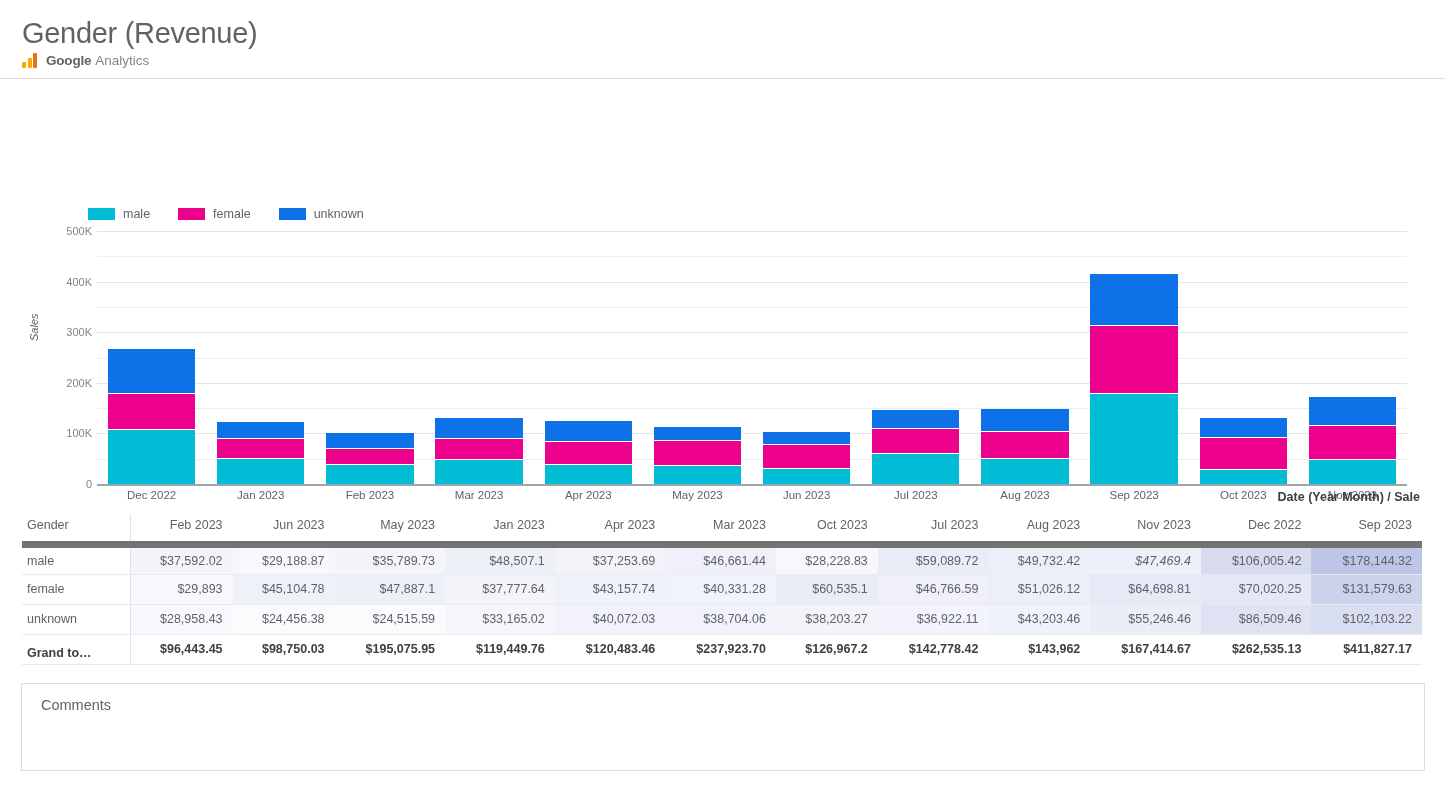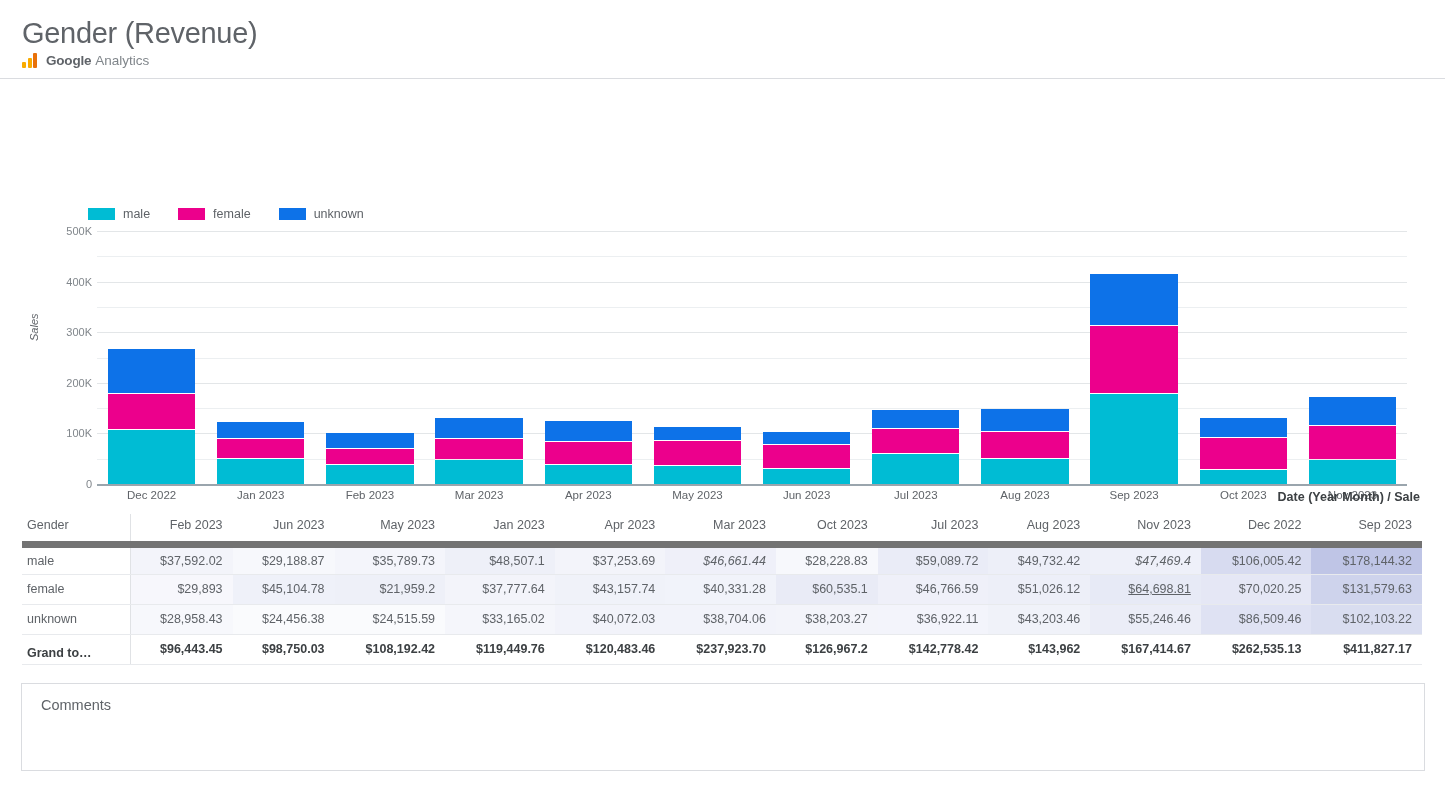--- a/index.html
+++ b/index.html
@@ -317,40 +317,40 @@
         </tr>
     </thead>
     <tbody>
         <tr>
           <td class="col-gender">male</td>
           <td style="background: rgba(159, 168, 218, 0.125);">$37,592.02</td>
           <td style="background: rgba(159, 168, 218, 0.082);">$29,188.87</td>
           <td style="background: rgba(159, 168, 218, 0.118);">$35,789.73</td>
           <td style="background: rgba(159, 168, 218, 0.176);">$48,507.1</td>
           <td style="background: rgba(159, 168, 218, 0.125);">$37,253.69</td>
-          <td style="background: rgba(159, 168, 218, 0.17); font-style: italic;">$46,661.44</td>
+          <td style="background: rgba(159, 168, 218, 0.17);">$46,661.44</td>
           <td style="background: rgba(159, 168, 218, 0.08);">$28,228.83</td>
           <td style="background: rgba(159, 168, 218, 0.224);">$59,089.72</td>
           <td style="background: rgba(159, 168, 218, 0.184);">$49,732.42</td>
           <td style="background: rgba(159, 168, 218, 0.173); font-style: italic;">$47,469.4</td>
           <td style="background: rgba(159, 168, 218, 0.41); margin-left: 48px;">$106,005.42</td>
           <td style="background: rgba(159, 168, 218, 0.67);">$178,144.32</td>
         </tr>
         <tr>
           <td class="col-gender">female</td>
           <td style="background: rgba(159, 168, 218, 0.086);">$29,893</td>
           <td style="background: rgba(159, 168, 218, 0.165);">$45,104.78</td>
-          <td style="background: rgba(159, 168, 218, 0.176);">$21,959.2</td>
+          <td style="background: rgba(159, 168, 218, 0.176);">$47,887.1</td>
           <td style="background: rgba(159, 168, 218, 0.13);">$37,777.64</td>
           <td style="background: rgba(159, 168, 218, 0.153);">$43,157.74</td>
           <td style="background: rgba(159, 168, 218, 0.14); margin-top: 39px;">$40,331.28</td>
           <td style="background: rgba(159, 168, 218, 0.23);">$60,535.1</td>
           <td style="background: rgba(159, 168, 218, 0.17);">$46,766.59</td>
           <td style="background: rgba(159, 168, 218, 0.19);">$51,026.12</td>
-          <td style="background: rgba(159, 168, 218, 0.247); text-decoration: underline;">$64,698.81</td>
+          <td style="background: rgba(159, 168, 218, 0.247);">$64,698.81</td>
           <td style="background: rgba(159, 168, 218, 0.27);">$70,020.25</td>
           <td style="background: rgba(159, 168, 218, 0.506);">$131,579.63</td>
         </tr>
         <tr>
           <td class="col-gender">unknown</td>
           <td style="background: rgba(159, 168, 218, 0.082);">$28,958.43</td>
           <td style="background: rgba(159, 168, 218, 0.05);">$24,456.38</td>
           <td style="background: rgba(159, 168, 218, 0.05);">$24,515.59</td>
           <td style="background: rgba(159, 168, 218, 0.106);">$33,165.02</td>
           <td style="background: rgba(159, 168, 218, 0.137);">$40,072.03</td>
@@ -361,21 +361,21 @@
           <td style="background: rgba(159, 168, 218, 0.208);">$55,246.46</td>
           <td style="background: rgba(159, 168, 218, 0.337);">$86,509.46</td>
           <td style="background: rgba(159, 168, 218, 0.396);">$102,103.22</td>
         </tr>
         <tr class="total-row">
           <td class="col-gender">
             <span class="ell">Grand to…</span>
           </td>
           <td>$96,443.45</td>
           <td>$98,750.03</td>
-          <td>$108,192.42</td>
+          <td>$195,075.95</td>
           <td>$119,449.76</td>
           <td>$120,483.46</td>
           <td>$237,923.70</td>
           <td>$126,967.2</td>
           <td>$142,778.42</td>
           <td>$143,962</td>
           <td>$167,414.67</td>
           <td>$262,535.13</td>
           <td>$411,827.17</td>
         </tr>

